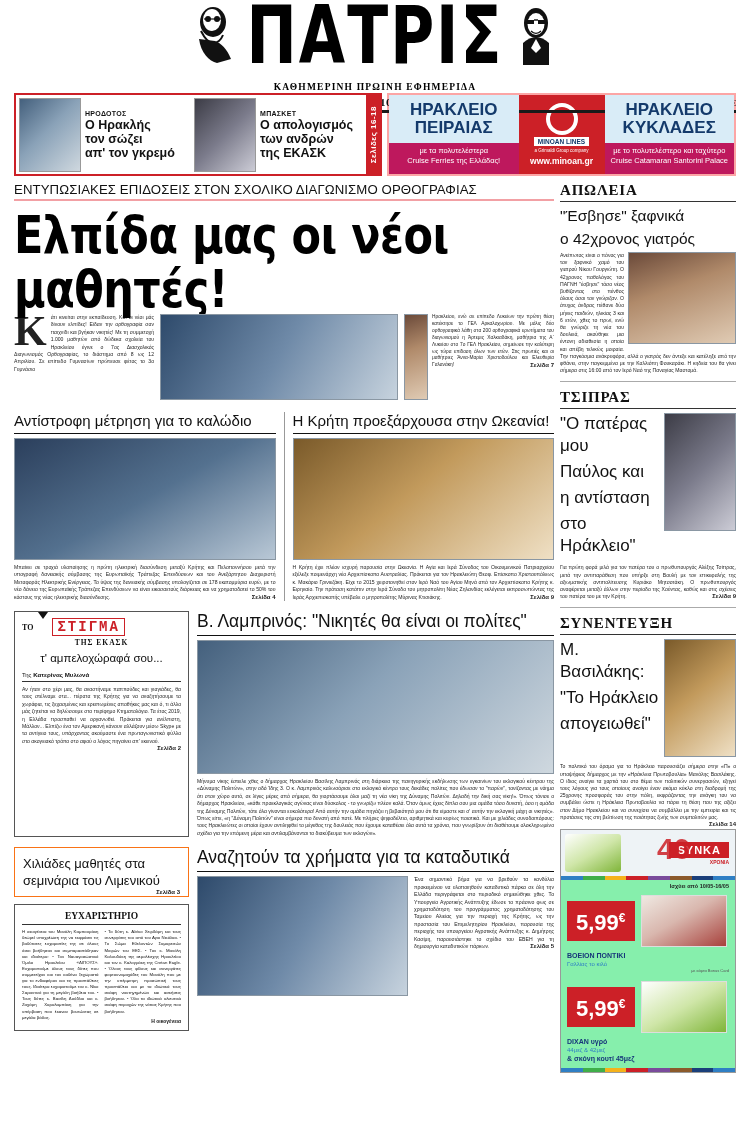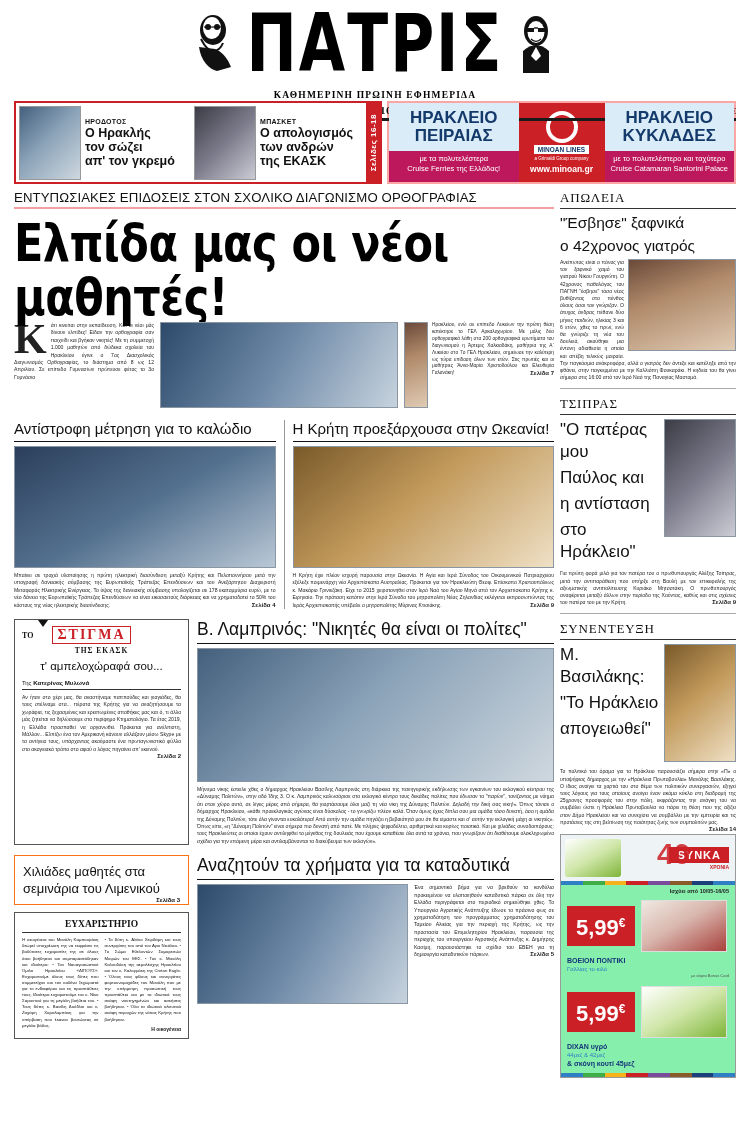--- a/index.html
+++ b/index.html
@@ -4,21 +4,21 @@
 <style>
   * { box-sizing: border-box; }
   html, body { margin:0; padding:0; }
   body {
     width:750px; height:1133px;
     background:#ffffff;
     font-family:"Liberation Sans", sans-serif;
     color:#111;
     overflow:hidden;
   }
-  .page { position:relative; width:750px; height:939px; padding:8px 14px; }
+  .page { position:relative; width:750px; height:939px; padding:0 14px; }
 
   
   .masthead { position:relative; height:88px; }
   .logo-row { display:flex; align-items:center; justify-content:center; height:70px; gap:10px; }
   .logo-face { width:46px; height:60px; flex:0 0 auto; }
   .logo-word {
     font-family:"DejaVu Sans", sans-serif;
     font-weight:bold; font-size:60px; letter-spacing:2px;
     line-height:58px; color:#000;
     transform:scaleY(1.32); transform-origin:center;
@@ -106,21 +106,21 @@
   
   .mid-row { display:flex; gap:8px; margin-top:10px; }
   .stigma { width:175px; border:1px solid #555; padding:6px 7px; }
   .stigma-top { display:flex; align-items:center; gap:3px; }
   .st-to { font-size:8px; font-weight:bold; font-family:"Liberation Serif",serif; }
   .pin { width:13px; height:17px; position:relative; }
   .pin-c { width:13px; height:13px; border-radius:50%; background:#111; }
   .pin-t { width:0;height:0;border-left:5px solid transparent;border-right:5px solid transparent;border-top:7px solid #111; margin:-2px 0 0 1.5px;}
   .st-word {
     border:1.5px solid #cc2027; color:#cc2027; font-weight:bold;
-    font-family:Liberation Serif, serif; font-size:14px; letter-spacing:2px;
+    font-family:Liberation Mono, monospace; font-size:14px; letter-spacing:2px;
     padding:0 4px;
   }
   .st-day { text-align:center; font-size:7.5px; font-weight:bold; letter-spacing:1px;
             font-family:"Liberation Serif",serif; margin-top:2px; }
   .st-title { text-align:center; font-size:11.5px; line-height:15px; margin-top:4px; color:#111; }
   .st-by { font-size:6px; border-bottom:1px solid #333; padding:5px 0 3px; margin-bottom:4px; }
   .st-by b { font-size:6.2px; }
 
   .lampr { flex:1; }
   .lampr-head {
@@ -137,22 +137,22 @@
              border-bottom:1px solid #333; padding-bottom:3px; margin-bottom:4px; }
   .efxar-cols { display:flex; gap:6px; }
   .efxar-cols > div { flex:1; font-size:4.3px; line-height:6.1px; text-align:justify; }
   .sign { text-align:right; font-weight:bold; font-size:5px; margin-top:3px; }
 
   .anaz { flex:1; }
   .anaz-head { font-size:17.5px; color:#111; line-height:21px; border-bottom:1px solid #111; padding-bottom:3px; }
 
   
   .side-kicker {
-    font-family:"Liberation Serif", serif; font-size:13px; letter-spacing:.8px;
-    border-bottom:1px solid #333; padding-bottom:2px; margin-bottom:4px; color:#111;
+    font-family:"Liberation Serif", serif; font-size:15px; letter-spacing:.8px;
+    border-bottom:1px solid #333; padding-bottom:2px; margin-bottom:4px; color:#111;font-weight:bold;
   }
   .side-head { font-size:15.5px; line-height:19px; color:#111; margin-bottom:4px; }
   .side-head.big { font-size:17px; line-height:22px; }
   .side-body { font-size:5.1px; line-height:7.2px; text-align:justify; color:#222; }
   .side-sep { border-top:1px solid #aaa; margin:7px 0; }
   .side-flow { overflow:hidden; }
   .side-photo { float:right; margin:0 0 3px 4px; background:#b9c3cc; border:1px solid #8a97a3; }
 
   
   .synka { border:1px solid #999; margin-top:8px; background:#86efac; }

